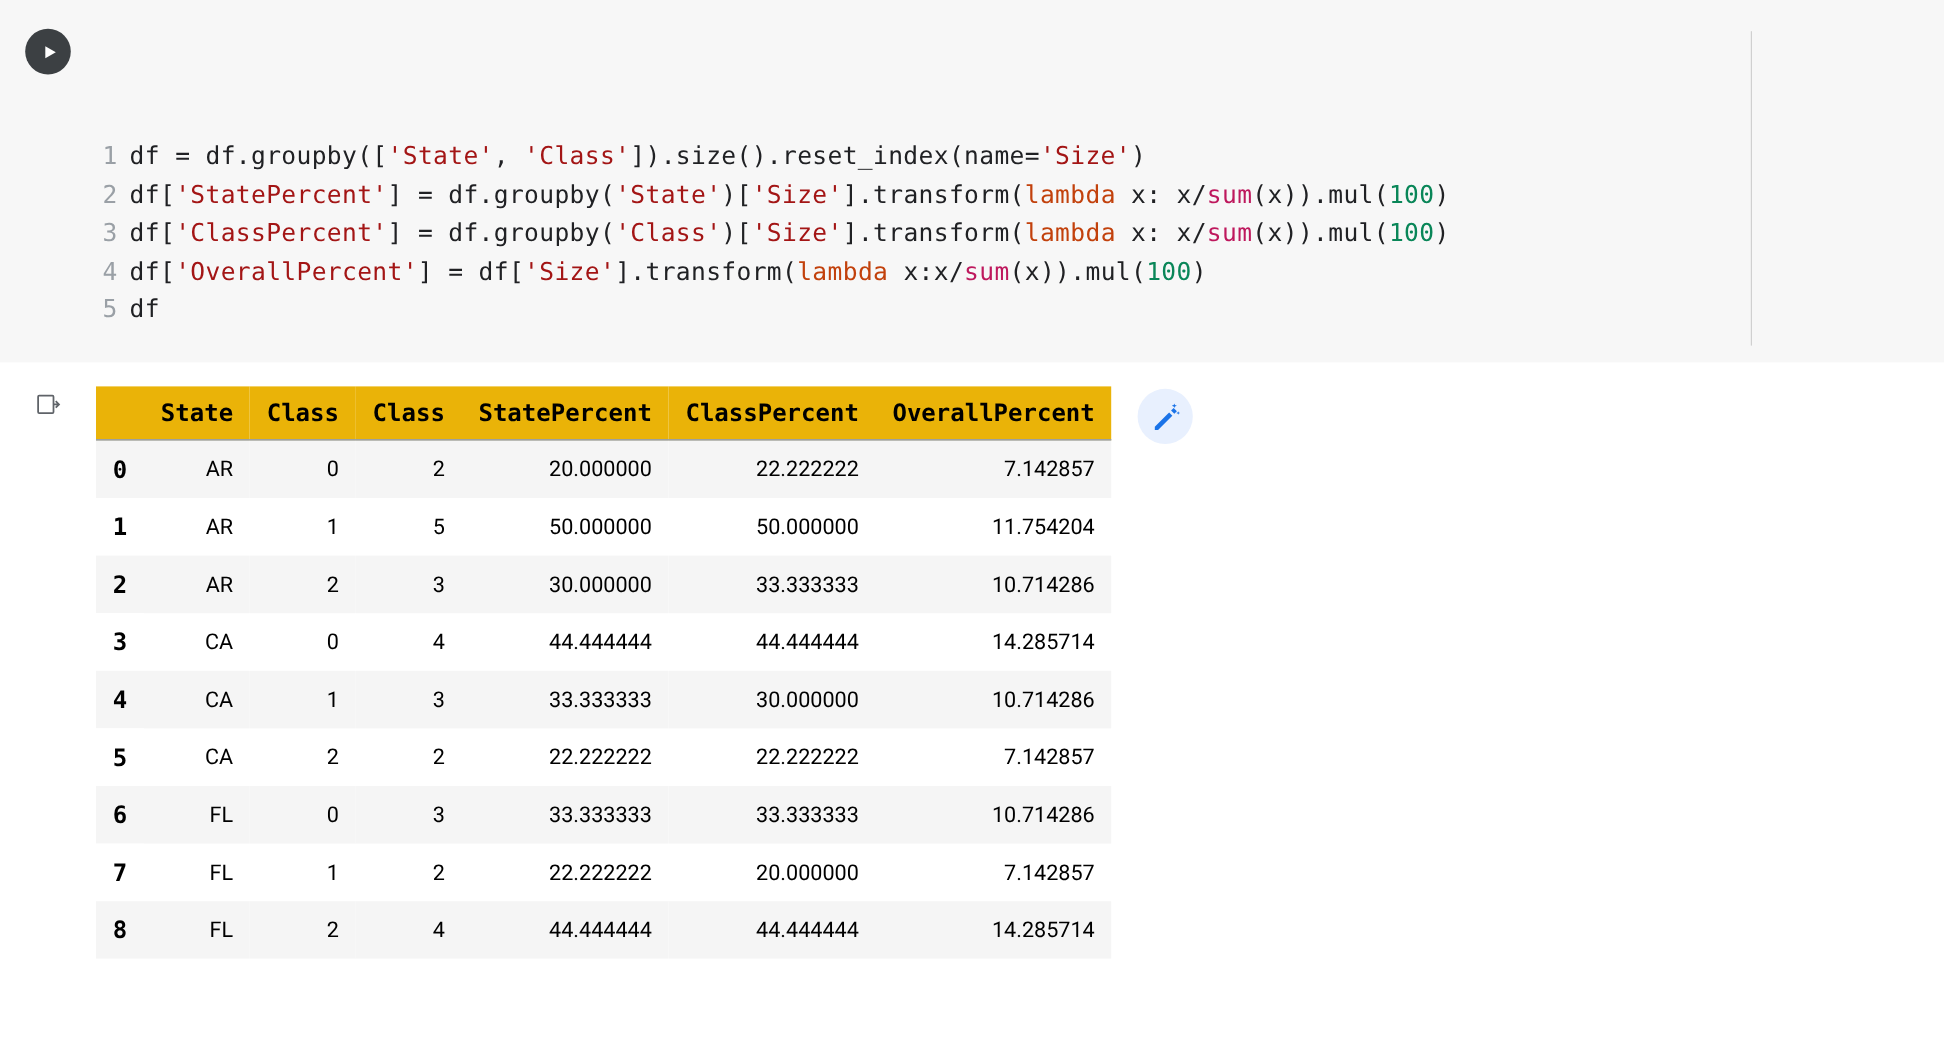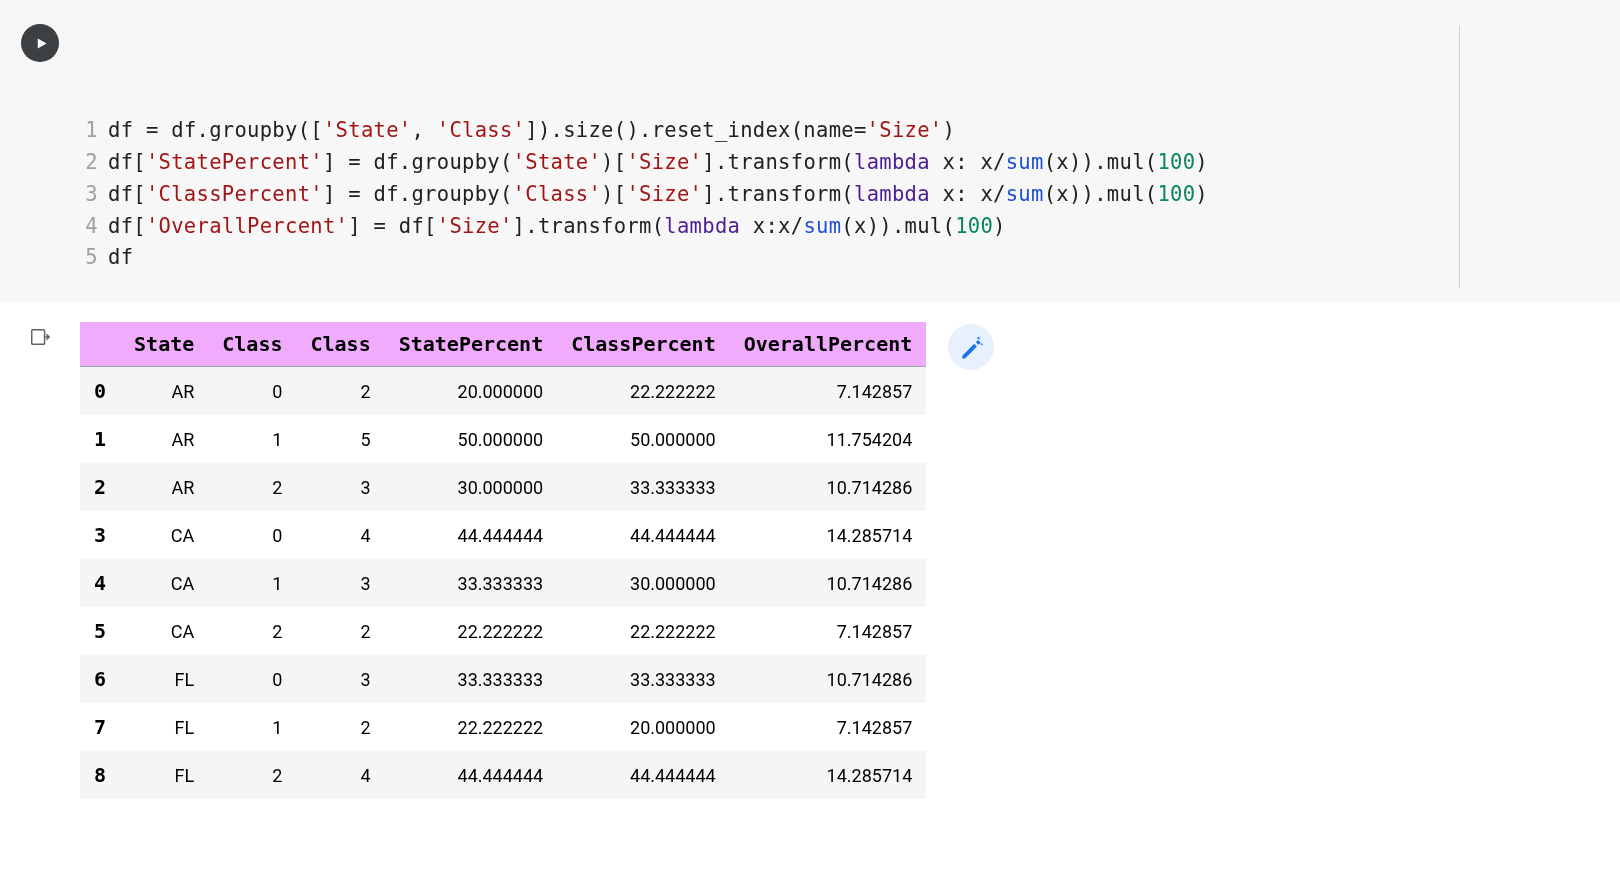--- a/index.html
+++ b/index.html
@@ -54,23 +54,23 @@
       color: #9aa0a6;
       user-select: none;
       flex-shrink: 0;
       padding-right: 10px;
       font-size: 20.5px;
     }
     .code-text {
       color: #202124;
     }
     .tok-str { color: #a31515; }
-    .tok-kw { color: #4c1d95; }
+    .tok-kw { color: #c2410c; }
     .tok-num { color: #098658; }
-    .tok-builtin { color: #1d4ed8; }
+    .tok-builtin { color: #be185d; }
     .tok-punct { color: #202124; }
     .output-row {
       display: flex;
       align-items: flex-start;
       padding-top: 20px;
     }
     .output-gutter {
       width: 80px;
       flex-shrink: 0;
       display: flex;
@@ -93,21 +93,21 @@
     table.dataframe {
       border-collapse: collapse;
       font-family: "Menlo", "Monaco", "Consolas", monospace;
       font-size: 20px;
     }
     table.dataframe thead th {
       font-weight: 700;
       text-align: right;
       padding: 10px 14px;
       border-bottom: 1px solid #9aa0a6;
-      background: #f0abfc;
+      background: #eab308;
       white-space: nowrap;
     }
     table.dataframe thead th:first-child {
       text-align: left;
     }
     table.dataframe tbody th {
       font-weight: 700;
       text-align: center;
       padding: 12px 14px;
       background: #fff;

